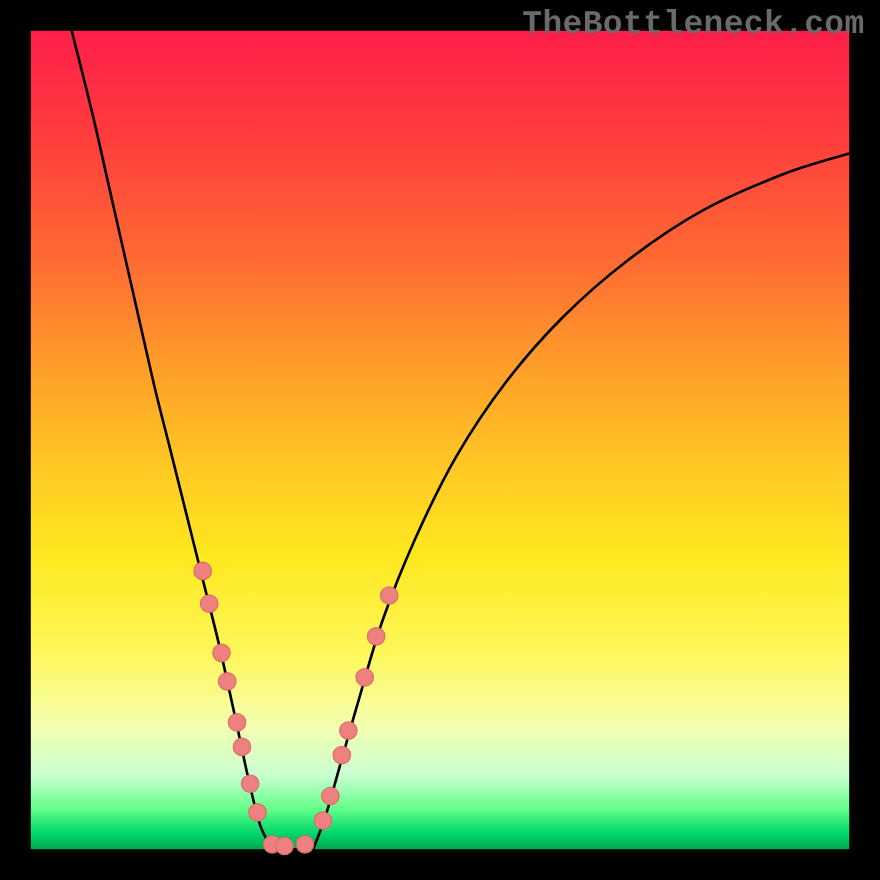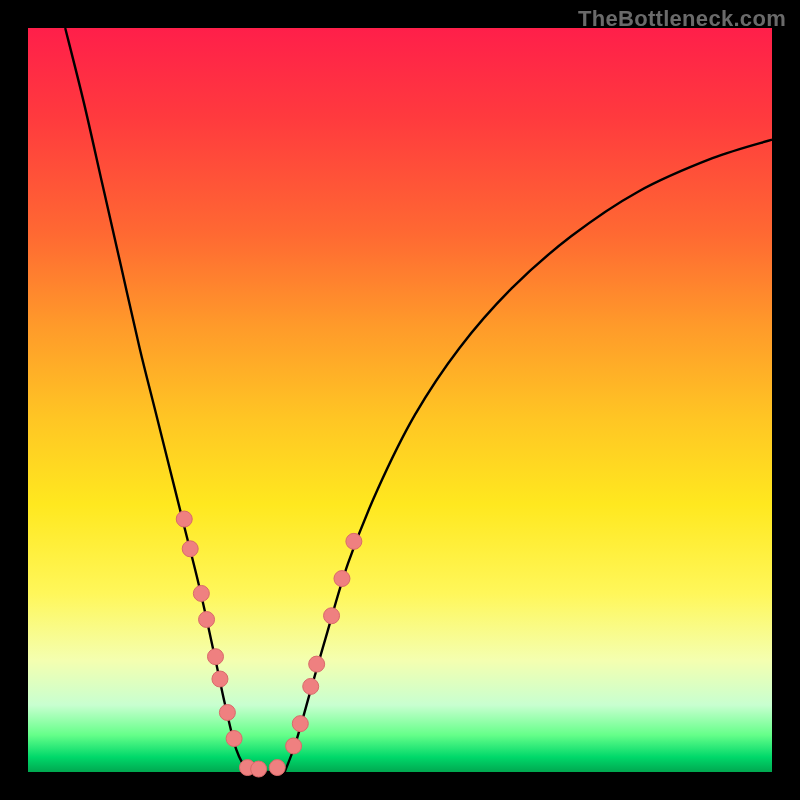--- a/index.html
+++ b/index.html
@@ -28,22 +28,22 @@
       #c8ffd0 91%,
       #66ff8a 95%,
       #00d86a 98%,
       #00a850 100%
     );
   }
   .watermark {
     position: absolute;
     top: 6px;
     right: 14px;
-    font-family: Liberation Sans, sans-serif;
-    font-size: 22px;
+    font-family: Liberation Mono, monospace;
+    font-size: 30px;
     font-weight: 600;
     color: #6a6a6a;
     letter-spacing: 0.3px;
   }
   svg.overlay {
     position: absolute;
     left: 0;
     top: 0;
     width: 800px;
     height: 800px;

